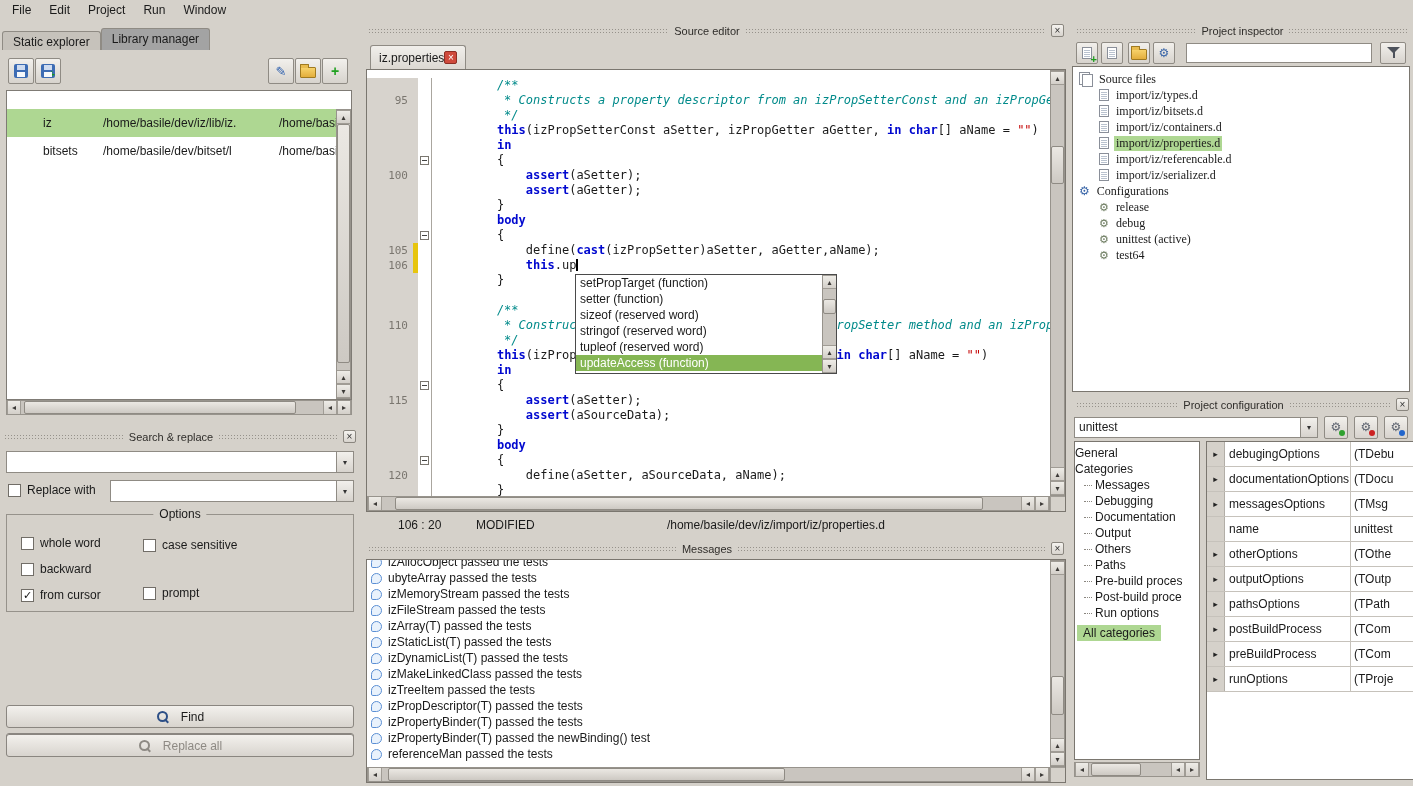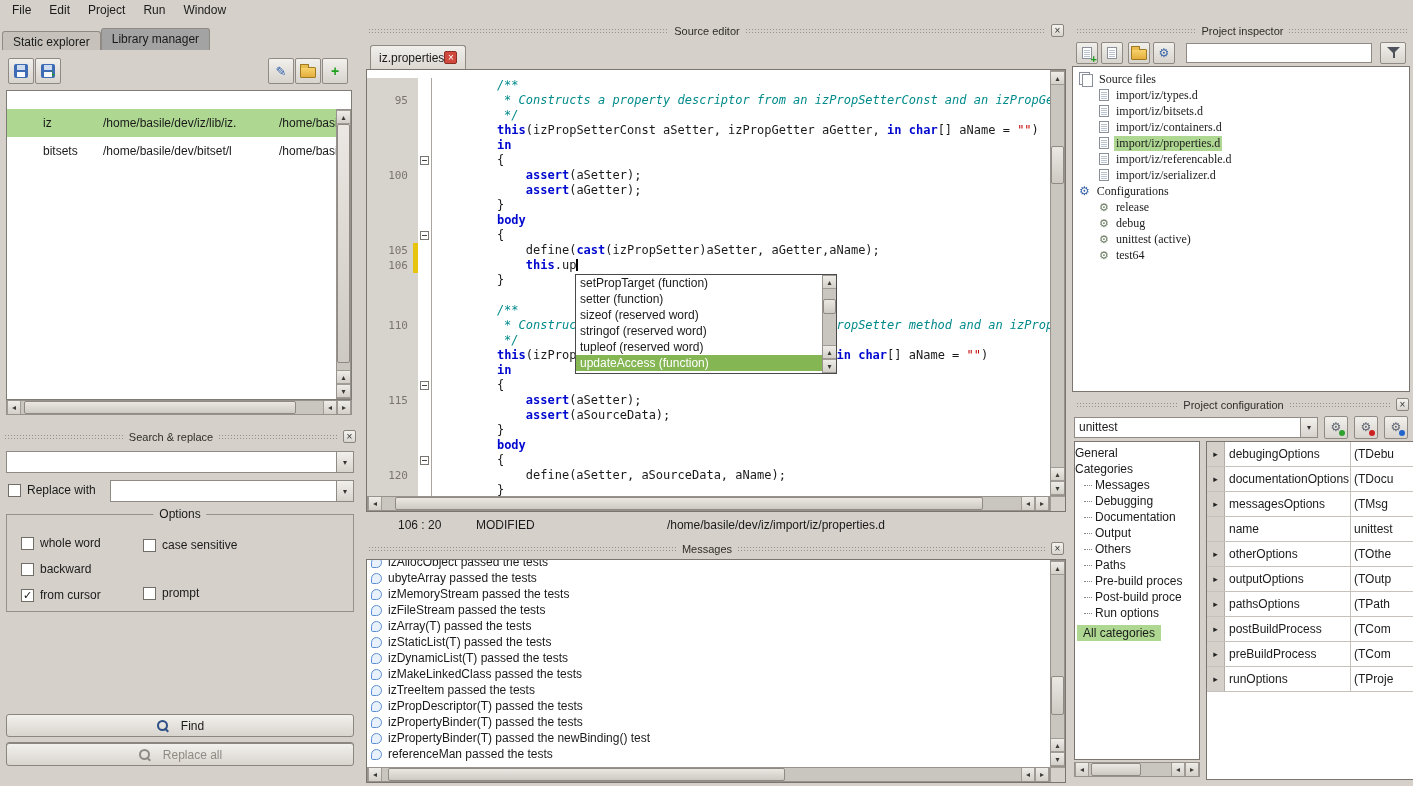--- a/index.html
+++ b/index.html
@@ -56,21 +56,21 @@
   #search-combo{left:6px;top:451px;width:348px;height:22px;}
   #replace-cb{left:8px;top:484px;}
   #replace-label{left:27px;top:483px;}
   #replace-combo{left:110px;top:480px;width:244px;height:22px;}
   .cb{width:13px;height:13px;background:#fff;border:1px solid #716d67;font-size:11px;line-height:11px;text-align:center;color:#111;flex:none;display:inline-block;}
   #options-box{left:6px;top:514px;width:348px;height:98px;border:1px solid #96928b;}
   #options-title{position:absolute;top:-8px;left:50%;transform:translateX(-50%);background:#d5d1ca;padding:0 6px;}
   .optcol{position:absolute;display:flex;flex-direction:column;gap:10px;}
   #optcol1{left:14px;top:20px;} #optcol2{left:136px;top:22px;gap:32px;}
   .optrow{display:flex;align-items:center;gap:6px;height:16px;white-space:nowrap;}
-  .pbtn{position:absolute;left:6px;width:348px;height:23px;display:flex;align-items:center;justify-content:center;gap:12px;border:1px solid #8a8680;border-radius:3px;background:linear-gradient(#f3f1ed,#d8d4ce);margin-top:9px;}
+  .pbtn{position:absolute;left:6px;width:348px;height:23px;display:flex;align-items:center;justify-content:center;gap:12px;border:1px solid #8a8680;border-radius:3px;background:linear-gradient(#f3f1ed,#d8d4ce);}
   .pbtn.disabled{color:#8e8a84;}
   #btn-find{top:705px;} #btn-replace{top:733px;} #btn-replace-all{top:734px;}
   .ico-mag{width:13px;height:13px;position:relative;display:inline-block;flex:none;}
   .ico-mag::before{content:"";position:absolute;left:1px;top:1px;width:7px;height:7px;border:2px solid #2d4f86;border-radius:50%;}
   .ico-mag::after{content:"";position:absolute;right:0;bottom:1px;width:5px;height:2px;background:#2d4f86;transform:rotate(45deg);}
   .ico-mag.gray::before{border-color:#8e8a84;}
   .ico-mag.gray::after{background:#8e8a84;}
 
   
   #hdr-source{left:364px;top:23px;width:704px;}

